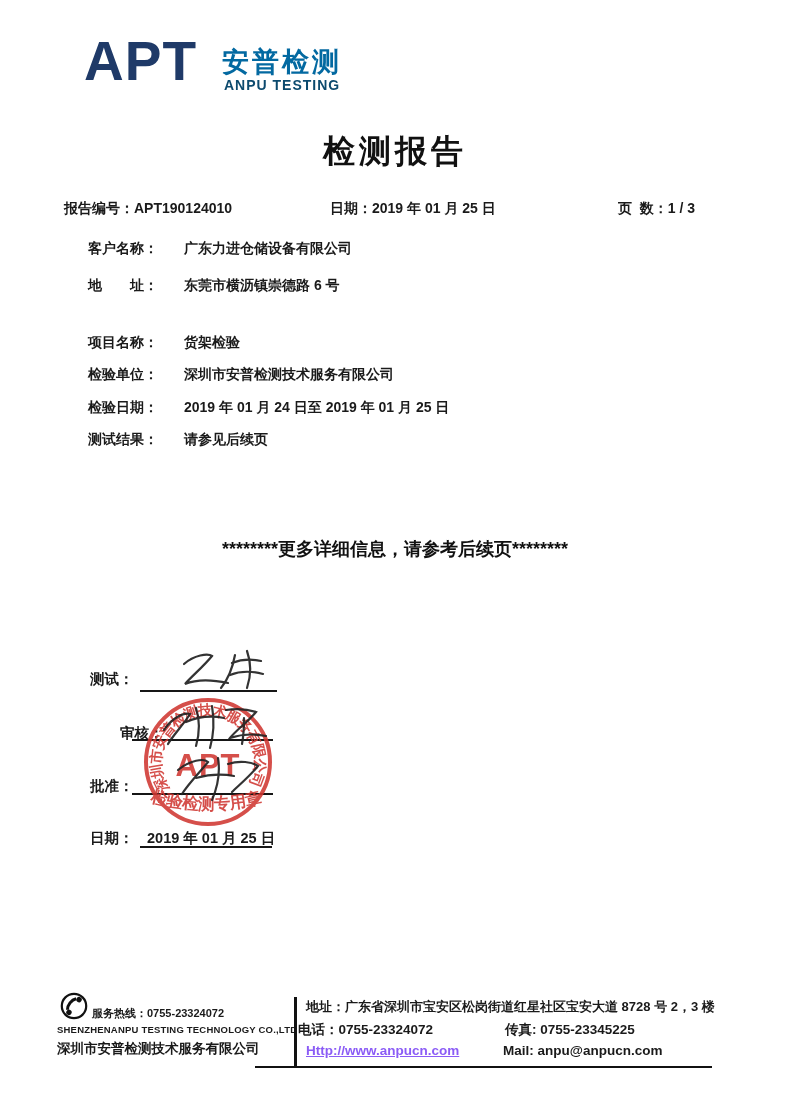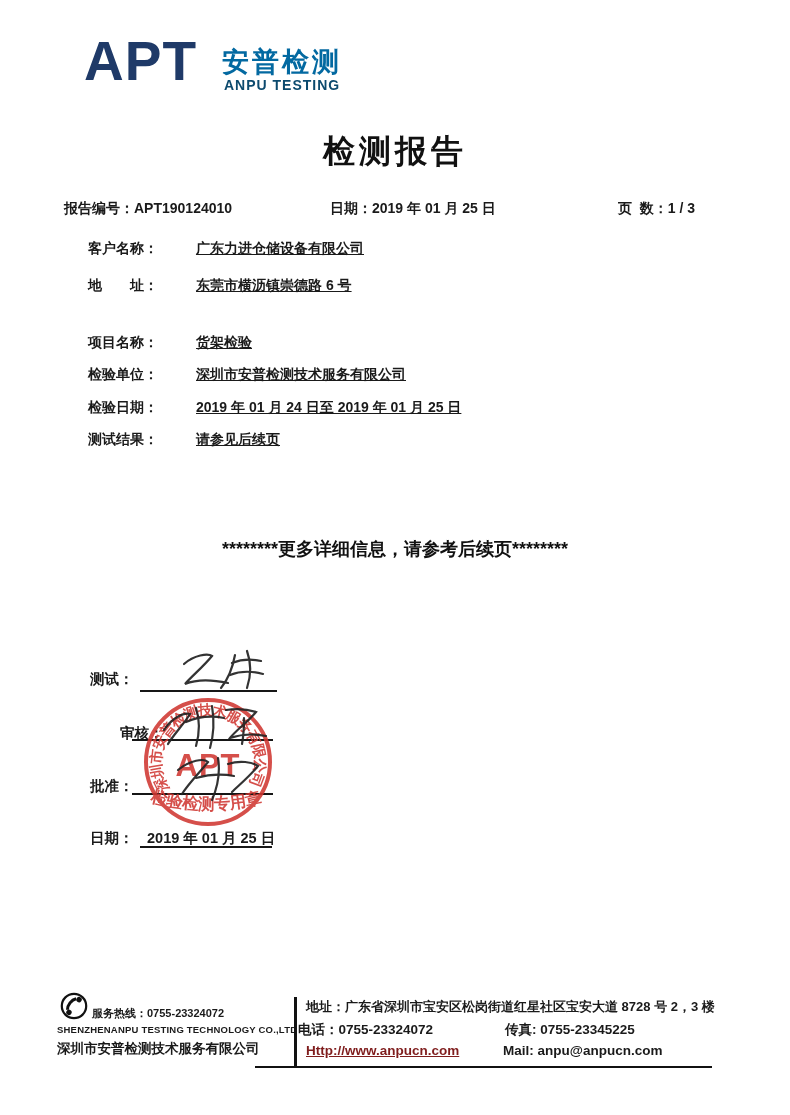--- a/index.html
+++ b/index.html
@@ -21,21 +21,21 @@
   
   .doc-title{left:0;right:0;top:130px;text-align:center;font-size:32px;letter-spacing:4px;color:#111;}
   
   .meta{top:200px;font-size:14px;}
   .meta-report{left:64px;}
   .meta-date{left:330px;}
   .meta-pages{left:618px;}
   
   .frow{font-size:14px;}
   .frow .lbl{position:absolute;left:88px;white-space:pre;}
-  .frow .val{position:absolute;left:196px;white-space:pre;text-decoration:underline;}
+  .frow .val{position:absolute;left:184px;white-space:pre;}
   .r-cust0{top:240px;} .r-cust1{top:277px;}
   .r-proj0{top:334px;} .r-proj1{top:366px;text-align:center;} .r-proj2{top:399px;} .r-proj3{top:431px;}
   
   .stars{left:0;right:0;top:537px;text-align:center;font-size:18px;color:#111;}
   
   .sig-label{left:90px;font-size:14.5px;}
   .sl-test{top:670px;} .sl-review{top:724px;margin-left:30px;} .sl-approve{top:777px;} .sl-date{top:829px;}
   .sig-date-val{left:147px;top:829px;font-size:14.5px;}
   .sigline{position:absolute;height:2px;background:#161616;}
   .ln-test{left:140px;top:690px;width:137px;}
@@ -50,21 +50,21 @@
   
   .ft{font-size:13.5px;}
   .ft-phone-icon{left:59px;top:991px;}
   .ft-hotline{left:92px;top:1006px;font-size:11px;}
   .ft-co-en{left:57px;top:1024px;font-size:9.5px;letter-spacing:.2px;}
   .ft-co-cn{left:57px;top:1040px;font-size:13.5px;}
   .ft-vrule{left:294px;top:997px;width:3px;height:71px;background:#111;}
   .ft-addr{left:306px;top:998px;font-size:13px;}
   .ft-tel{left:298px;top:1021px;}
   .ft-fax{left:505px;top:1021px;}
-  .ft-web{left:306px;top:1043px;color:#7f1d1d;text-decoration:underline;}
+  .ft-web{left:306px;top:1043px;color:#8b5cf6;text-decoration:underline;}
   .ft-mail{left:503px;top:1043px;}
   .ft-hrule{left:255px;top:1066px;width:457px;height:2px;background:#111;}
   a{color:inherit;}
 </style>
 </head>
 <body>
 
 <div class="page">
 
   <div class="abs logo-apt">APT</div>

